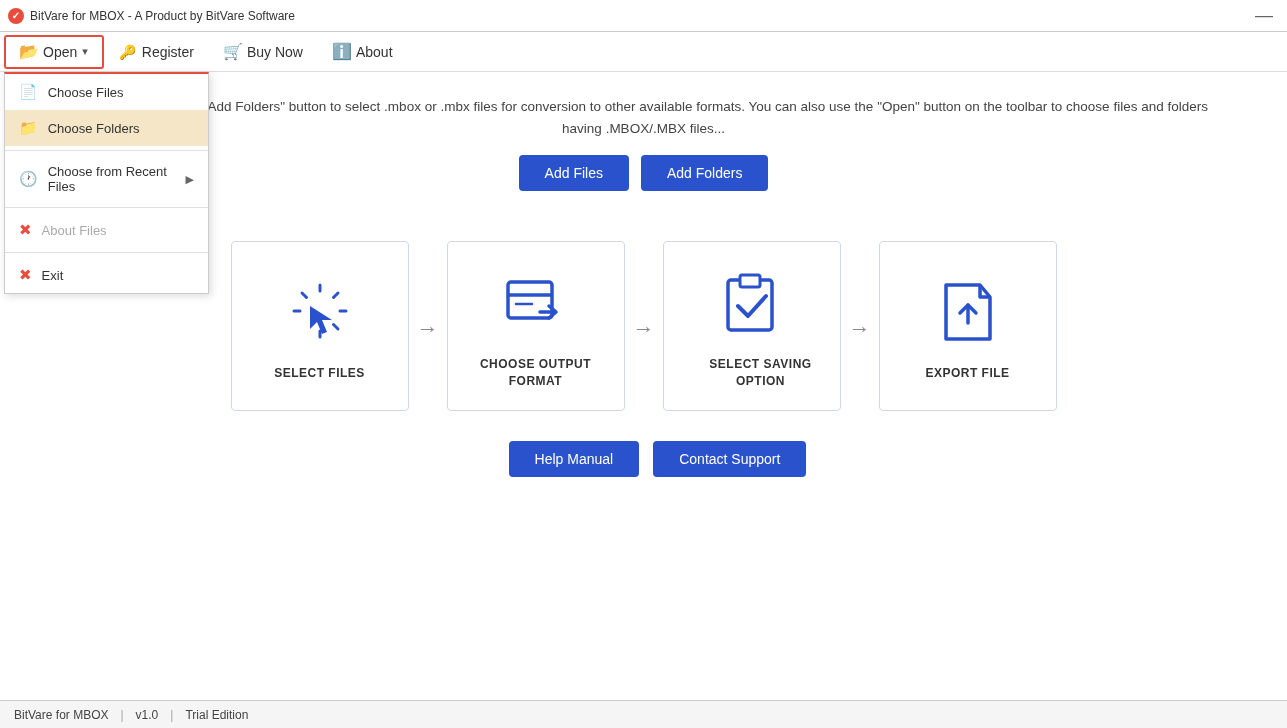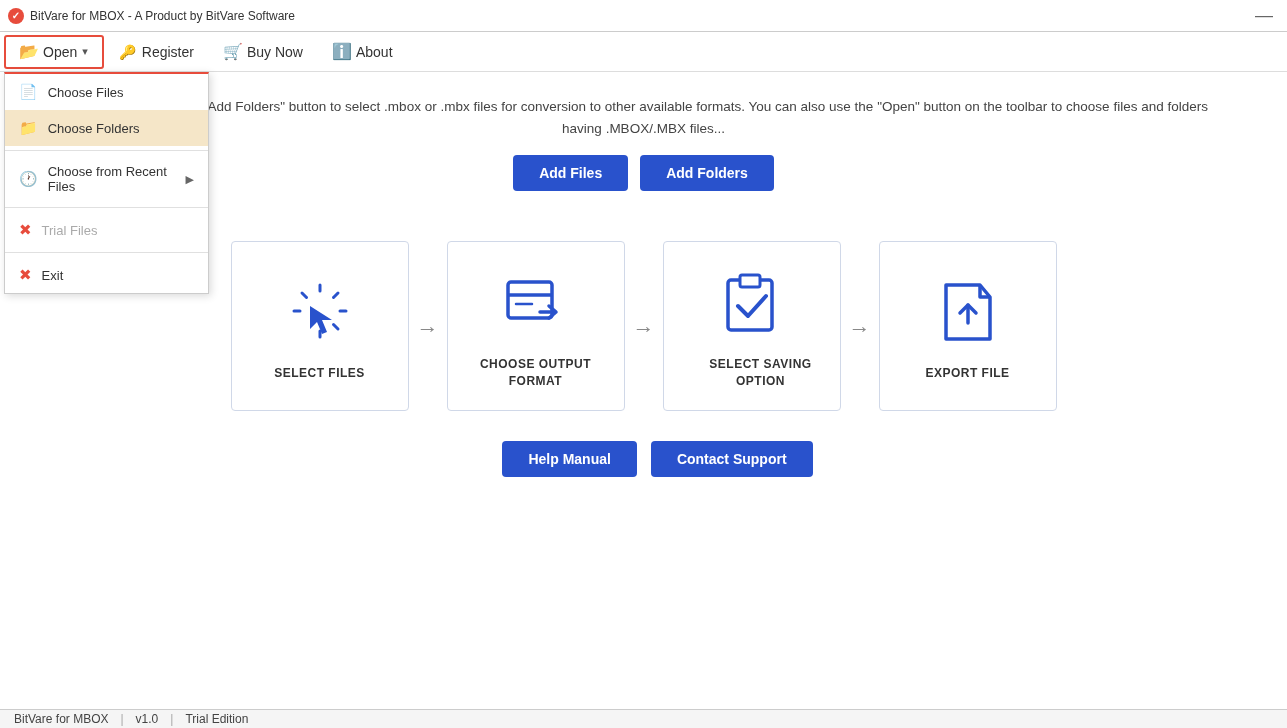--- a/index.html
+++ b/index.html
@@ -138,21 +138,21 @@
       margin-top: 16px;
     }
     .btn-primary {
       background: #2952cc;
       color: #fff;
       border: none;
       padding: 10px 26px;
       font-size: 14px;
       border-radius: 4px;
       cursor: pointer;
-      font-weight: 700;
+      font-weight: 400;
     }
 
     
     .steps-section {
       width: 100%;
       padding: 30px 40px;
       display: flex;
       flex-direction: column;
       align-items: center;
     }
@@ -211,21 +211,21 @@
       gap: 14px;
       margin-top: 30px;
       justify-content: center;
       margin-left: 28px;
     }
 
     
     .status-bar {
       background: #f5f5f5;
       border-top: 1px solid #ccc;
-      height: 19px;
+      height: 28px;
       display: flex;
       align-items: center;
       padding: 4px 14px;
       font-size: 12px;
       color: #444;
       gap: 12px;
       flex-shrink: 0;
     }
     .status-separator {
       color: #aaa;
@@ -287,21 +287,21 @@
 
     <div class="dropdown-item">
       <span class="icon-recent">🕐</span>
       <span>Choose from Recent Files</span>
       <span class="arrow">▶</span>
     </div>
     <hr class="dropdown-divider">
 
     <div class="dropdown-item disabled">
       <span style="color:#e74c3c; font-size:15px;">✖</span>
-      <span>Trial Files</span>
+      <span>About Files</span>
     </div>
     <hr class="dropdown-divider">
 
     <div class="dropdown-item">
       <span style="color:#e74c3c; font-size:15px;">✖</span>
       <span>Exit</span>
     </div>
   </div>
 </div>
 

